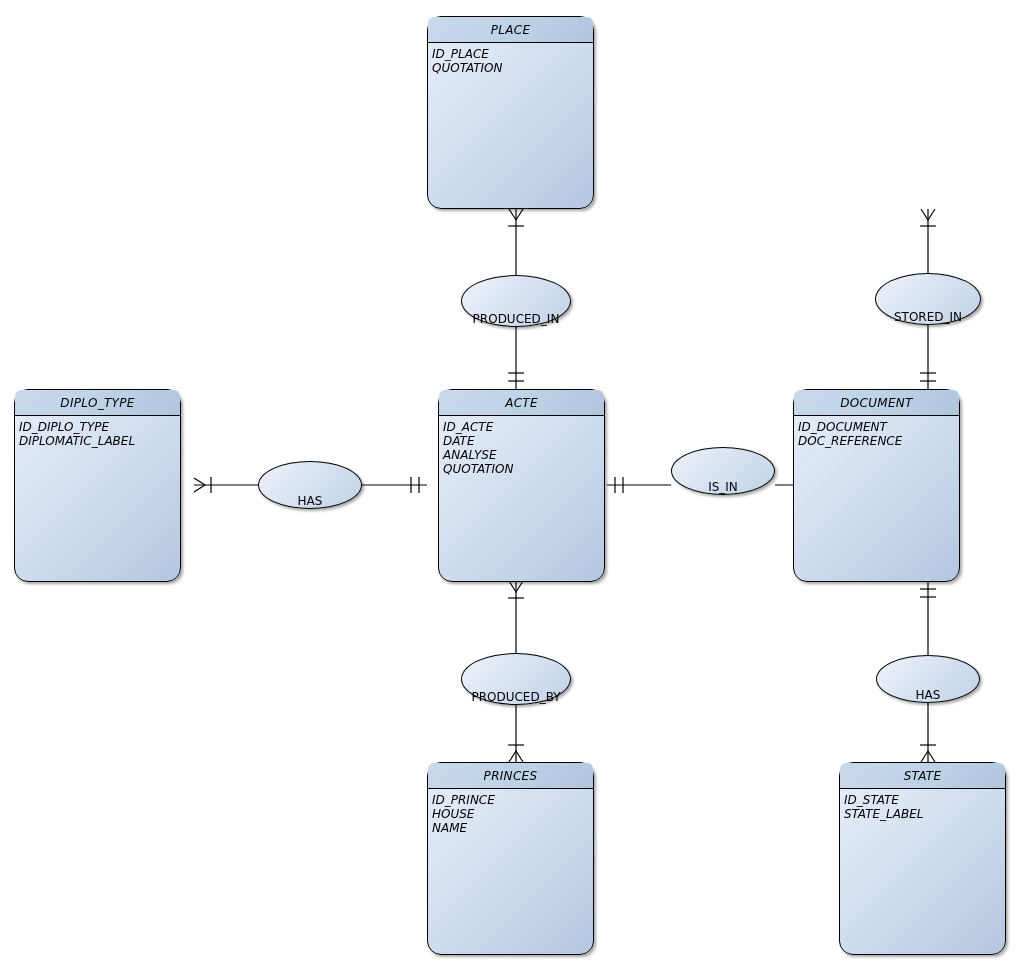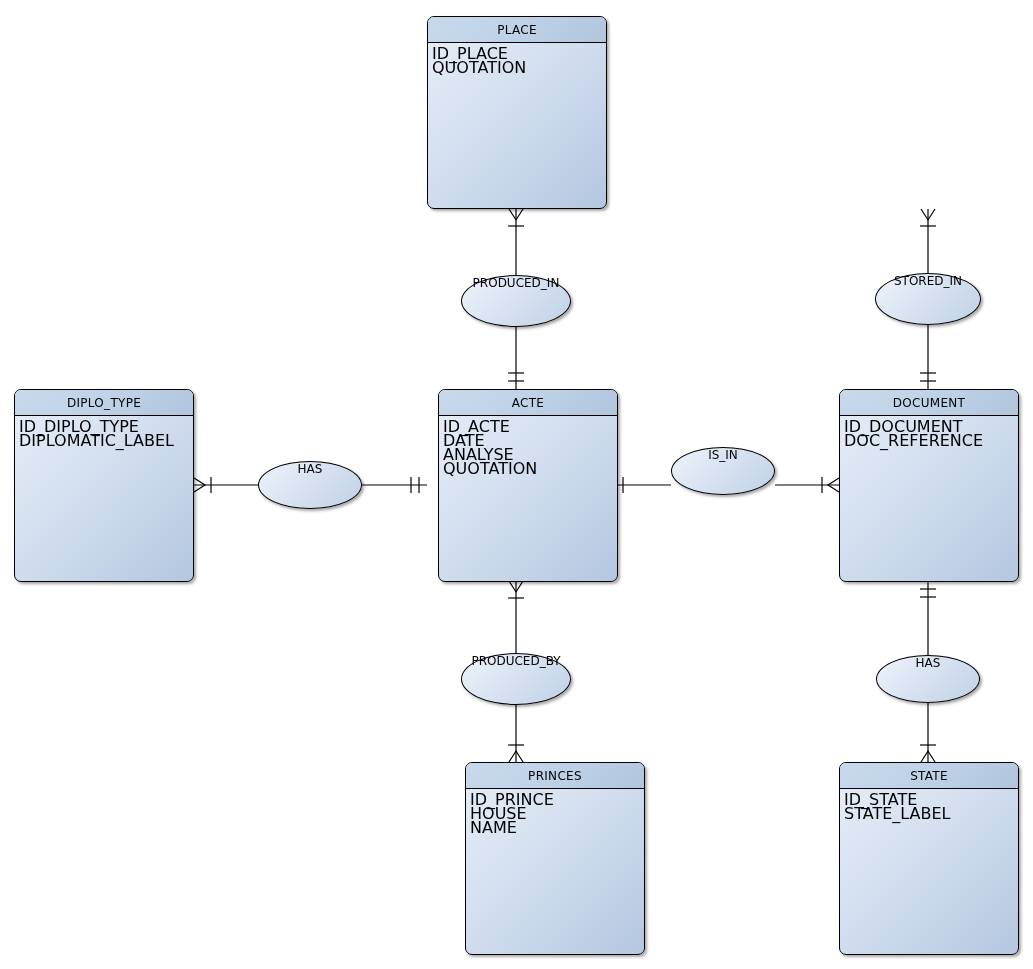--- a/index.html
+++ b/index.html
@@ -21,56 +21,57 @@
     top: 0;
     z-index: 0;
   }
   .wires line, .wires path {
     stroke: #000000;
     stroke-width: 1.2;
     fill: none;
   }
   .entity {
     position: absolute;
-    width: 180px;
+    width: 167px;
     height: 193px;
     border: 1px solid #000000;
-    border-radius: 7px;
+    border-radius: 14px;
     background: linear-gradient(135deg, #e7eef7 0%, #d3dff0 45%, #b4c7e0 100%);
     box-shadow: 2px 2px 3px rgba(0,0,0,0.35);
     z-index: 2;
     box-sizing: border-box;
+    font-style: italic;
   }
   .entity-header {
     height: 25px;
     border-bottom: 1px solid #000000;
     border-radius: 6px 6px 0 0;
     background: linear-gradient(135deg, #c9d9ec 0%, #bed2e7 50%, #b0c5dd 100%);
     display: flex;
     align-items: center;
     justify-content: center;
     font-size: 12px;
     color: #000000;
     letter-spacing: 0.3px;
   }
   .entity-body {
     padding: 4px 4px 0 4px;
-    font-size: 16px;
+    font-size: 12px;
     color: #000000;
     line-height: 14px;
   }
   .attr { white-space: nowrap; }
   .rel {
     position: absolute;
     border: 1px solid #000000;
     border-radius: 50%;
     background: linear-gradient(135deg, #eef3fa 0%, #d9e3f2 45%, #c0d1e7 100%);
     box-shadow: 2px 2px 3px rgba(0,0,0,0.35);
     display: flex;
-    align-items: flex-start;
+    align-items: flex-end;
     justify-content: center;
     font-size: 12px;
     color: #000000;
     z-index: 2;
     box-sizing: border-box;
   }
 </style>
 </head>
 <body>
 
@@ -153,29 +154,29 @@
   <div class="entity" style="left:438px; top:389px;">
     <div class="entity-header">ACTE</div>
     <div class="entity-body">
       <div class="attr">ID_ACTE</div>
       <div class="attr">DATE</div>
       <div class="attr">ANALYSE</div>
       <div class="attr">QUOTATION</div>
     </div>
   </div>
 
-  <div class="entity" style="left:839px; top:389px;">
+  <div class="entity" style="left:793px; top:389px;">
     <div class="entity-header">DOCUMENT</div>
     <div class="entity-body">
       <div class="attr">ID_DOCUMENT</div>
       <div class="attr">DOC_REFERENCE</div>
     </div>
   </div>
 
-  <div class="entity" style="left:427px; top:762px;margin-left:38px;">
+  <div class="entity" style="left:427px; top:762px;">
     <div class="entity-header">PRINCES</div>
     <div class="entity-body">
       <div class="attr">ID_PRINCE</div>
       <div class="attr">HOUSE</div>
       <div class="attr">NAME</div>
     </div>
   </div>
 
   <div class="entity" style="left:839px; top:762px;">
     <div class="entity-header">STATE</div>

